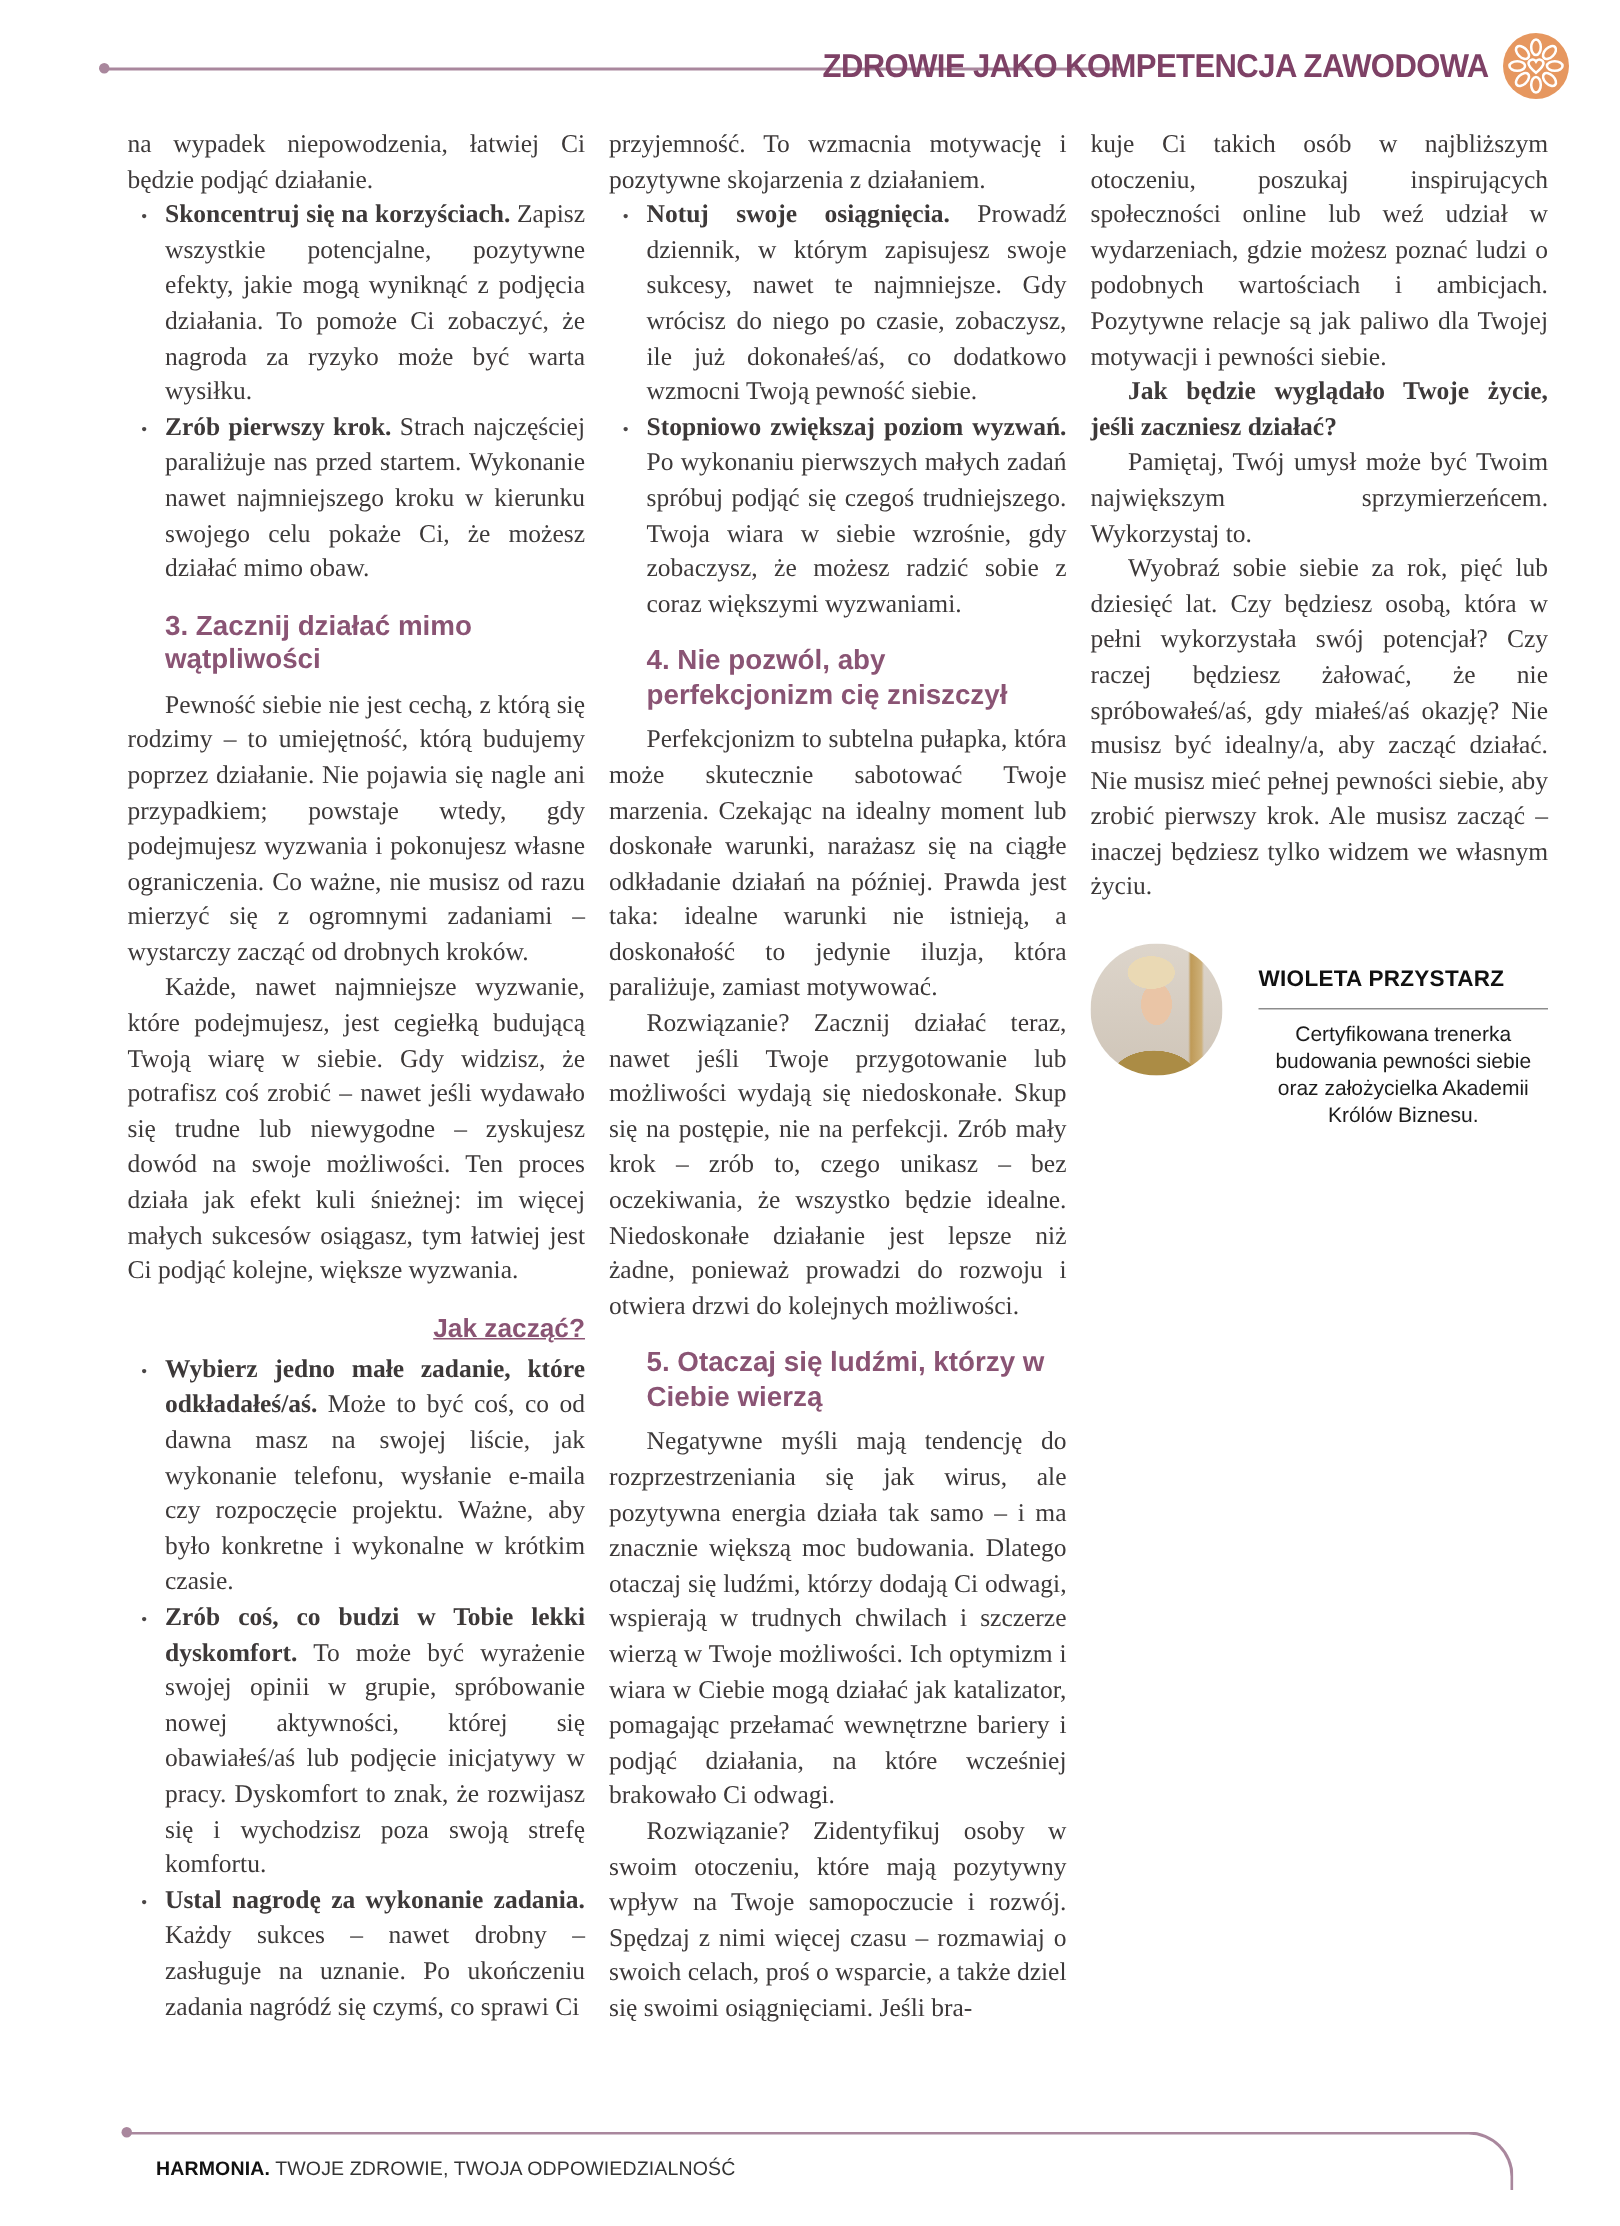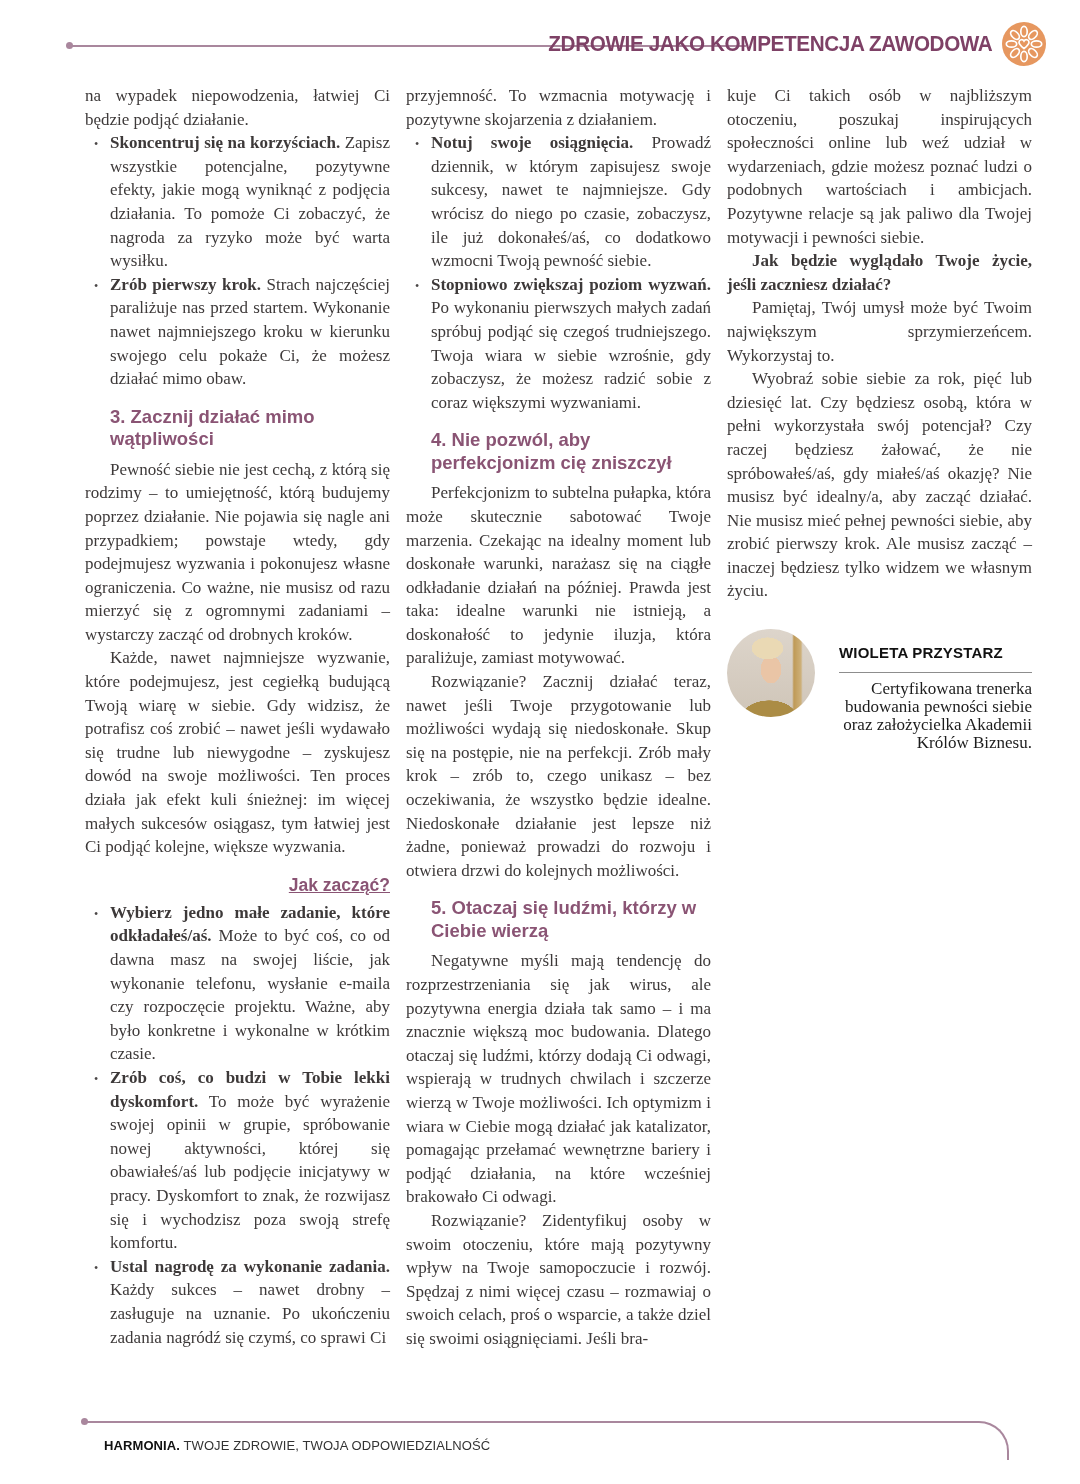--- a/index.html
+++ b/index.html
@@ -35,22 +35,22 @@
     background:
       radial-gradient(ellipse 26px 18px at 46% 22%, #ead9b4 0 60%, rgba(0,0,0,0) 61%),
       radial-gradient(ellipse 17px 23px at 50% 46%, #eac5a6 0 60%, rgba(0,0,0,0) 61%),
       radial-gradient(ellipse 40px 26px at 48% 102%, #ab8c45 0 70%, rgba(0,0,0,0) 71%),
       linear-gradient(90deg, rgba(0,0,0,0) 74%, #bf9a57 76%, #cdb079 84%, rgba(0,0,0,0) 86%),
       linear-gradient(#ddd5cb, #cfc5b8);}
   .author-info{width:212px;}
   .author-name{font-family:"Liberation Sans",sans-serif;font-weight:bold;font-size:15px;
                letter-spacing:0.2px;color:#111;margin-top:12px;}
   .author-rule{border:none;border-top:1.5px solid #8d8d8d;margin:7px 0 7px 0;}
-  .author-bio{font-family:Liberation Serif, serif;font-size:17px;line-height:18px;
-              color:#1c1c1c;text-align:right;}
+  .author-bio{font-family:Liberation Sans, sans-serif;font-size:14px;line-height:18px;
+              color:#1c1c1c;text-align:center;}
 
   
   .foot-curve{position:absolute;left:85px;top:1421px;width:922px;height:42px;
               border-top:2px solid var(--rule,#9c7b93);border-right:2px solid var(--rule,#9c7b93);
               border-top-right-radius:30px;}
   .foot-dot-l{position:absolute;left:-4px;top:-5px;width:7px;height:7px;border-radius:50%;background:var(--rule,#9c7b93);}
   .foot-dot-r{position:absolute;right:-5px;bottom:-4px;width:7px;height:7px;border-radius:50%;background:var(--rule,#9c7b93);}
   .foot-text{position:absolute;left:104px;top:1438px;font-family:"Liberation Sans",sans-serif;
              font-size:13px;letter-spacing:0.1px;color:#333;white-space:nowrap;}
   .foot-text b{color:#111;}

